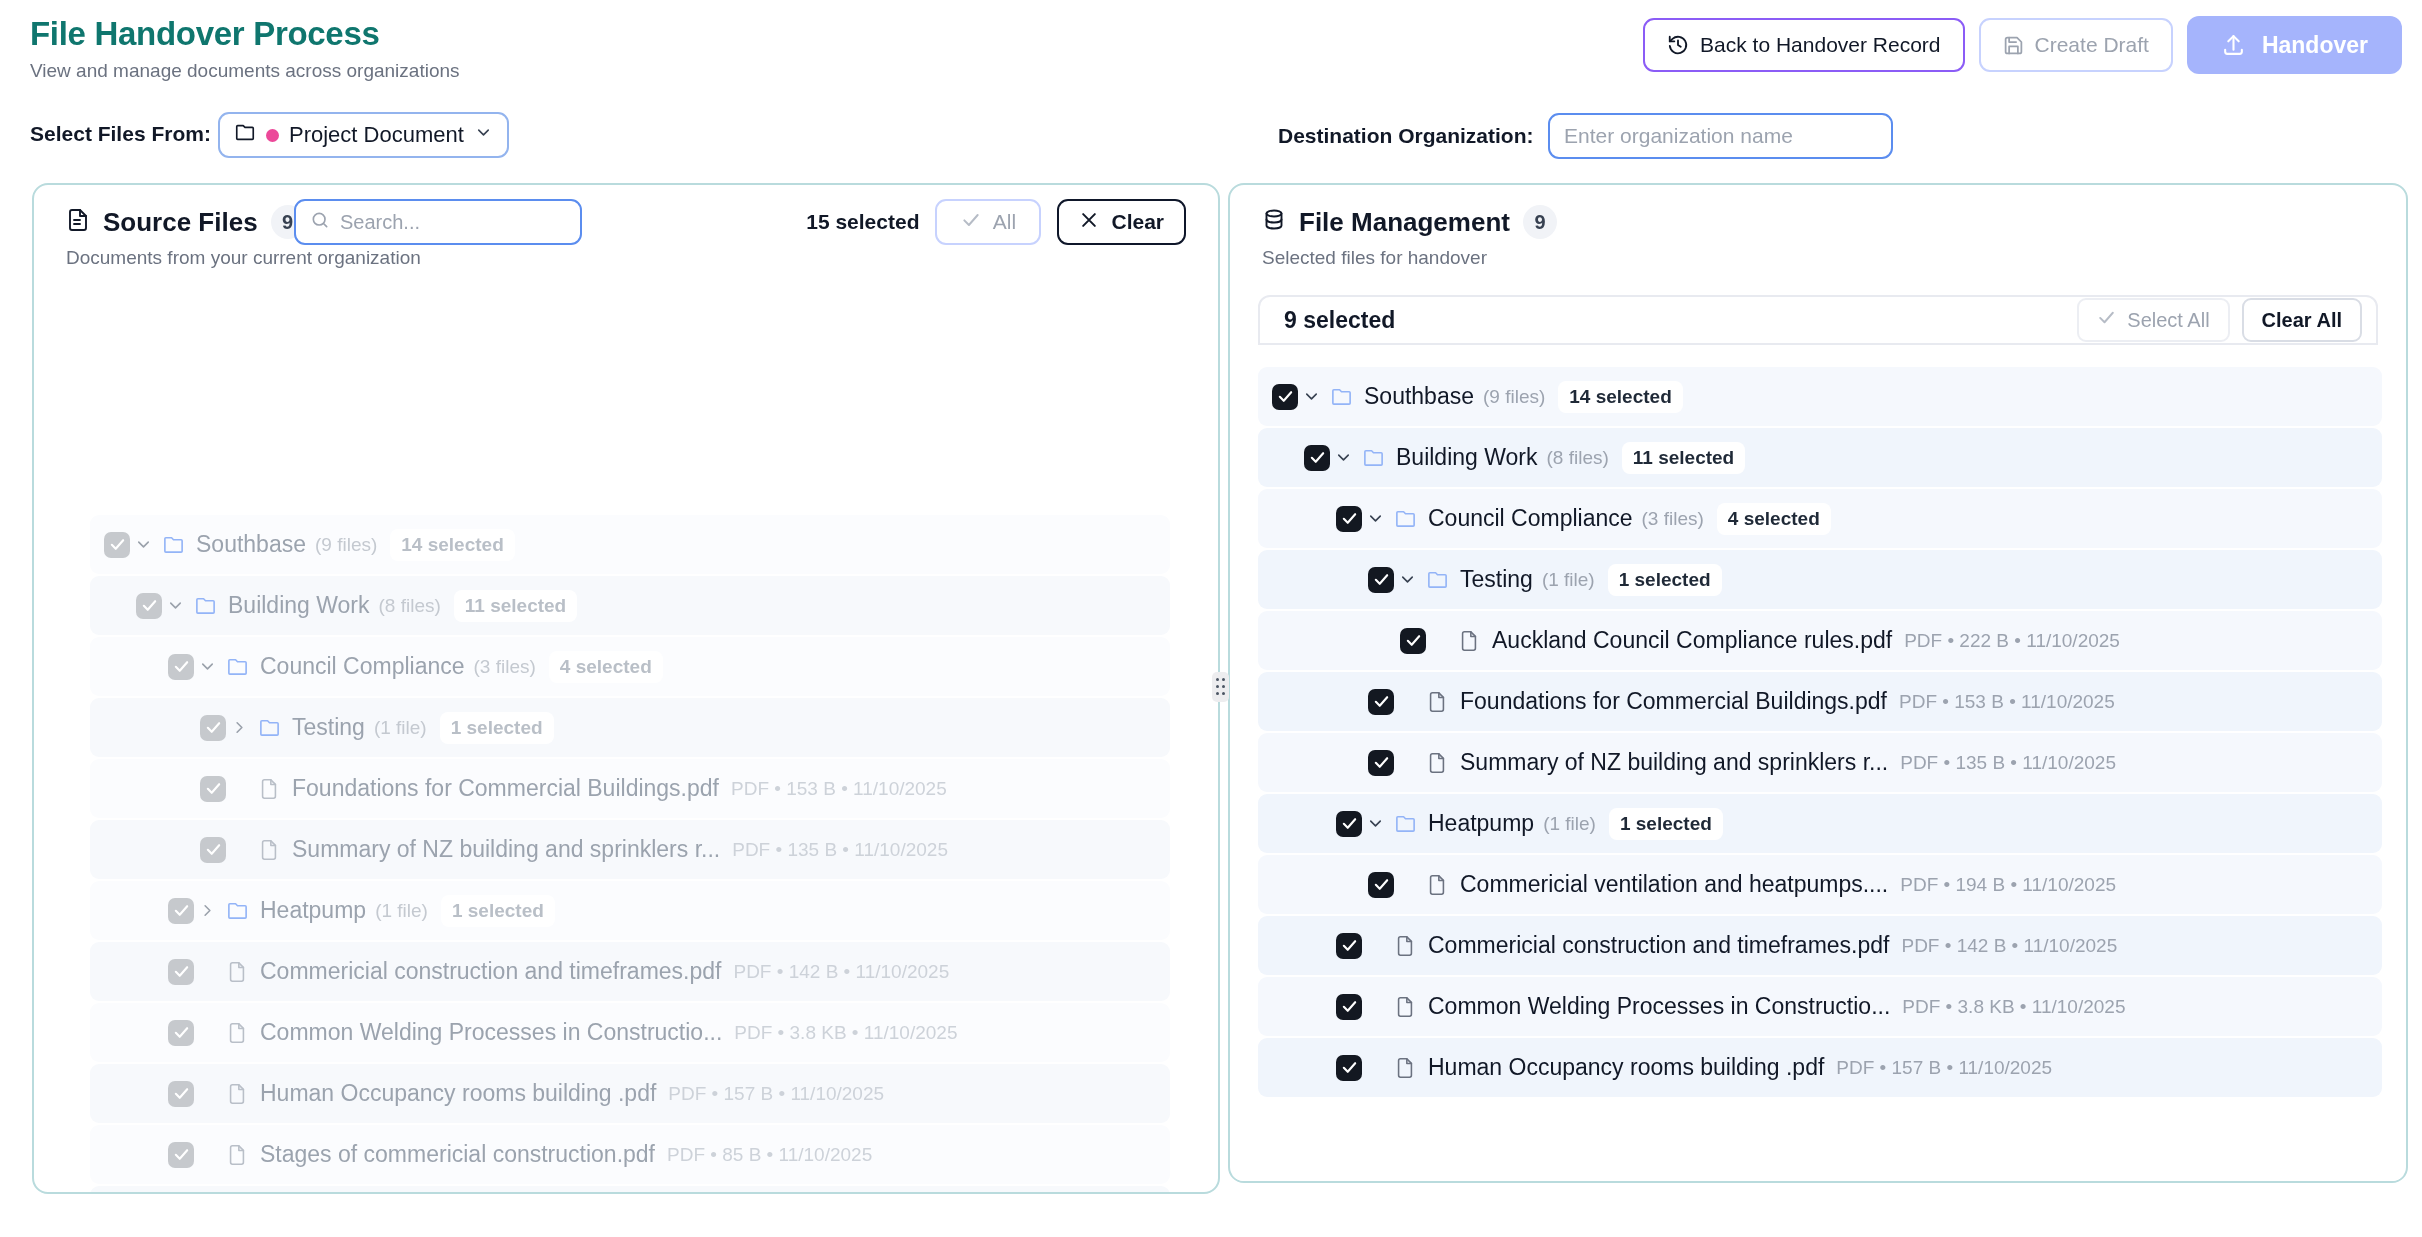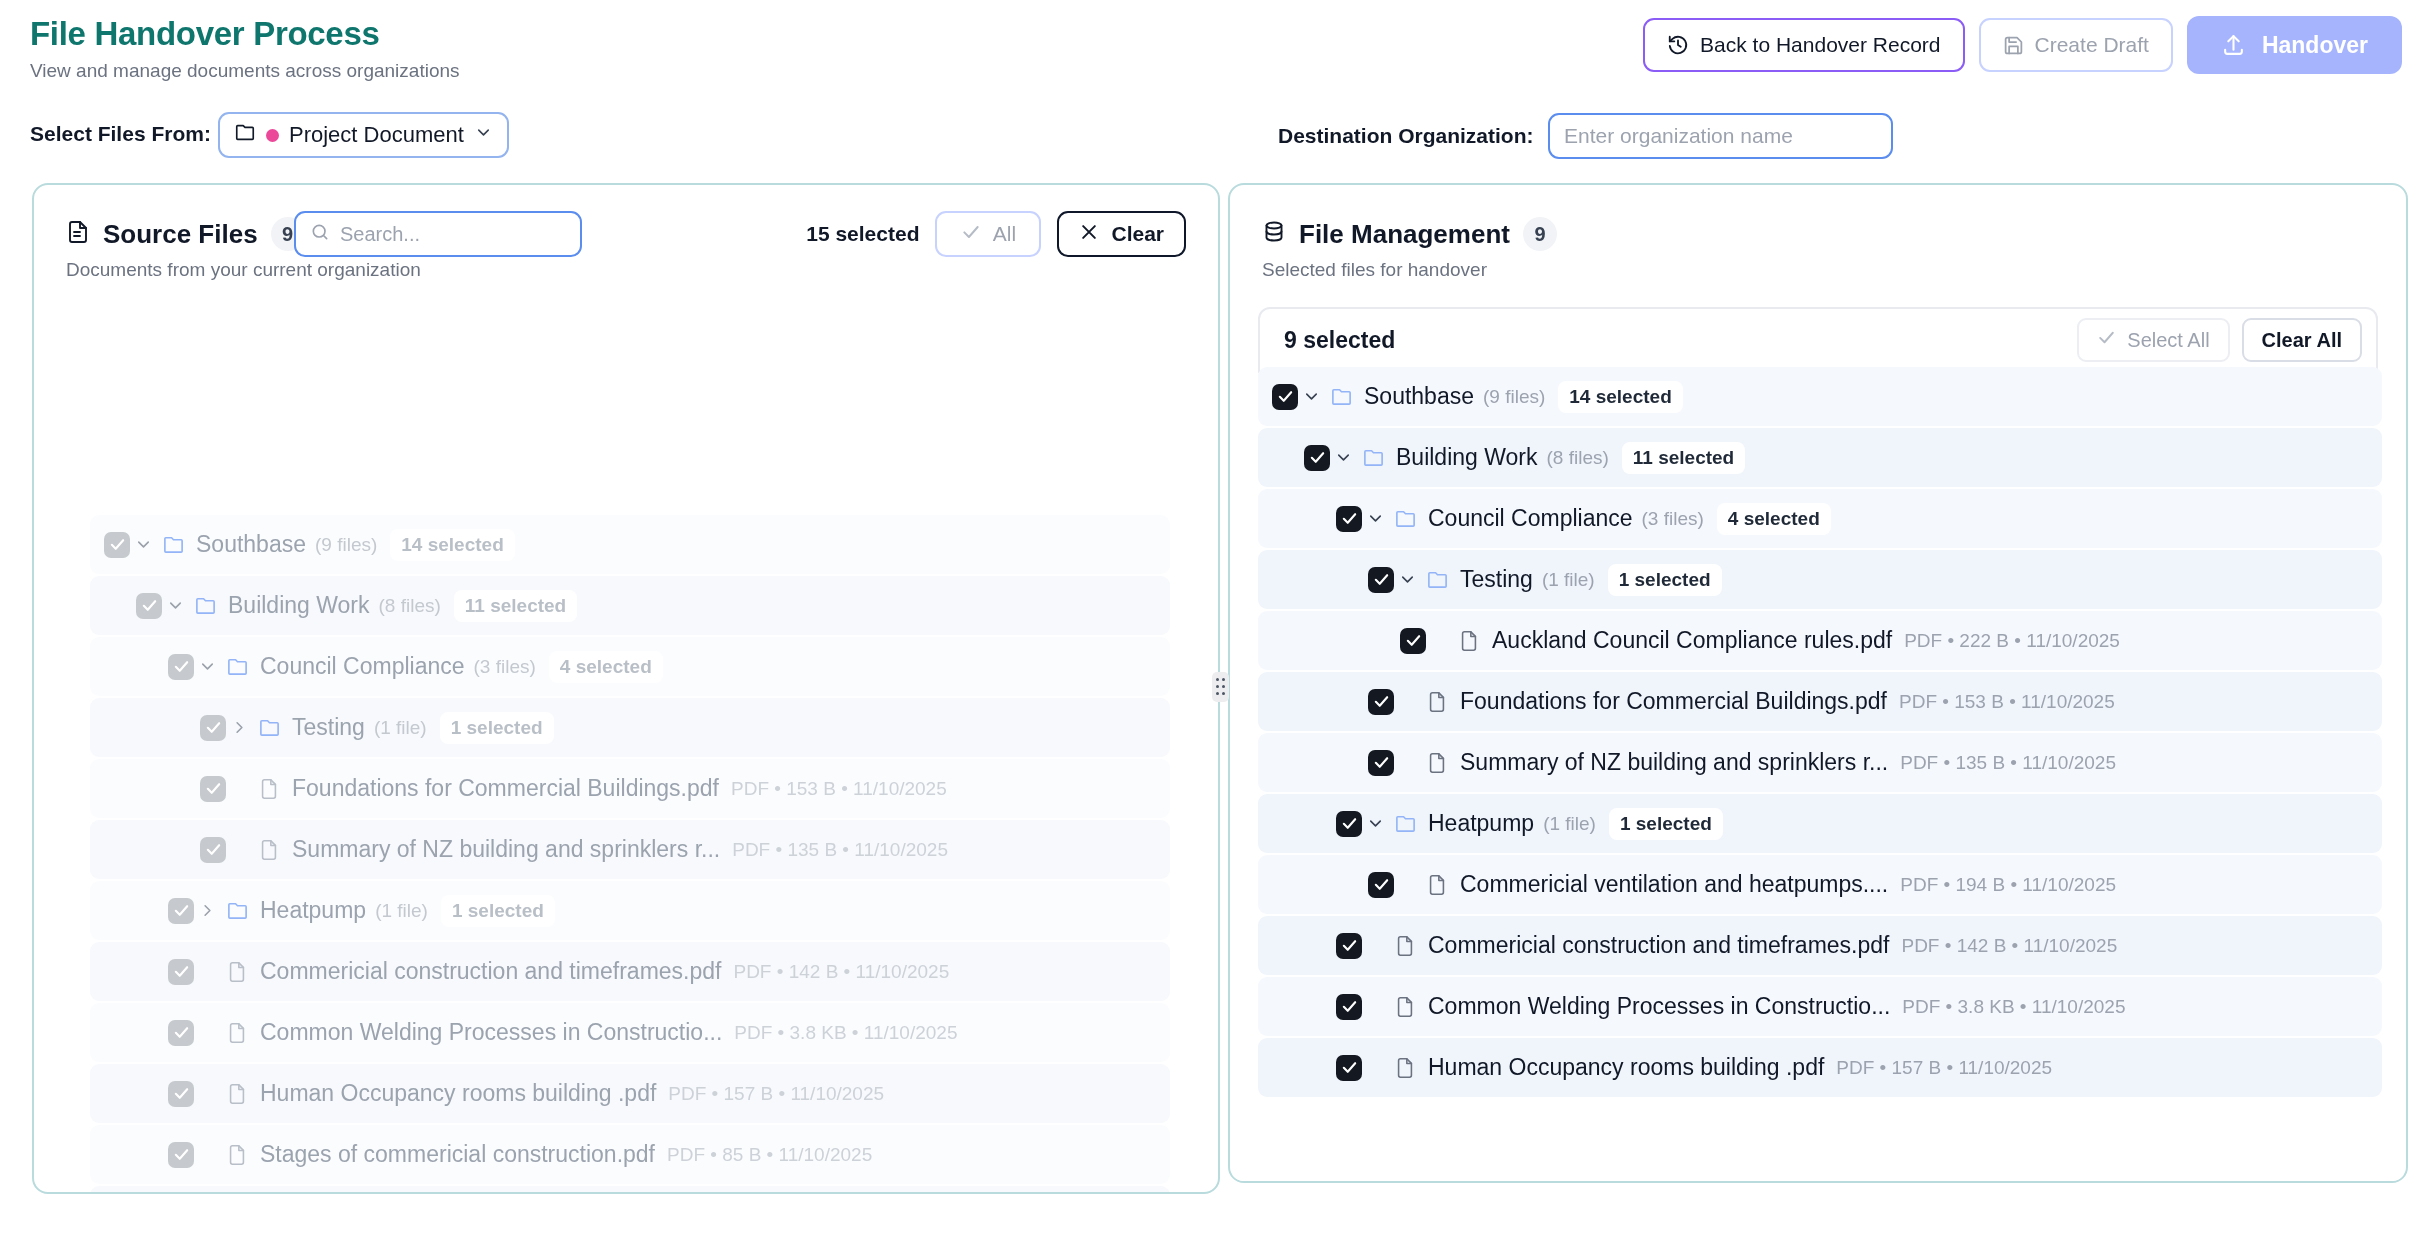--- a/index.html
+++ b/index.html
@@ -81,21 +81,21 @@
 
   
   .panel {
     position: absolute; top: 183px;
     border: 2px solid #b9dbdd; border-radius: 16px;
     background: #ffffff; overflow: hidden;
   }
   .panel-left  { left: 32px;   width: 1188px; height: 1011px; }
   .panel-right { left: 1228px; width: 1180px; height: 1000px; }
 
-  .panel-head { position: relative; height: 108px; margin-top: 12px; }
+  .panel-head { position: relative; height: 108px; }
   .panel-title-row {
     position: absolute; left: 32px; top: 20px;
     display: flex; align-items: center; gap: 13px;
   }
   .panel-title { font-size: 26px; font-weight: bold; color: #111827; }
   .count-badge {
     display: inline-flex; align-items: center; justify-content: center;
     min-width: 34px; height: 34px; padding: 0 10px;
     background: #f1f3f7; border-radius: 17px;
     font-size: 20px; font-weight: 600; color: #374151;
@@ -127,21 +127,21 @@
     display: inline-flex; align-items: center; justify-content: center; gap: 12px;
     height: 46px; padding: 0 20px; border-radius: 11px;
     font-size: 21px; background: #fff; cursor: pointer;
   }
   .mini-all   { border: 2px solid #c7d2fe; color: #9ca3af; min-width: 106px; }
   .mini-clear { border: 2px solid #0f172a; color: #111827; font-weight: 600; min-width: 112px;}
 
   
   .sel-bar {
     position: absolute; left: 28px; top: 110px;
-    width: 1120px; height: 66px;
+    width: 1120px; height: 50px;
     border: 2px solid #e8eaf0; border-top-left-radius: 12px; border-top-right-radius: 12px;
     background: #ffffff;
     display: flex; align-items: center; justify-content: space-between;
     padding: 0 14px 0 24px;
   }
   .sel-bar-label { font-size: 23px; font-weight: 600; color: #111827; }
   .sel-bar-btns { display: flex; align-items: center; gap: 12px; }
   .sb-btn {
     display: inline-flex; align-items: center; gap: 11px;
     height: 44px; padding: 0 18px; border-radius: 9px;

